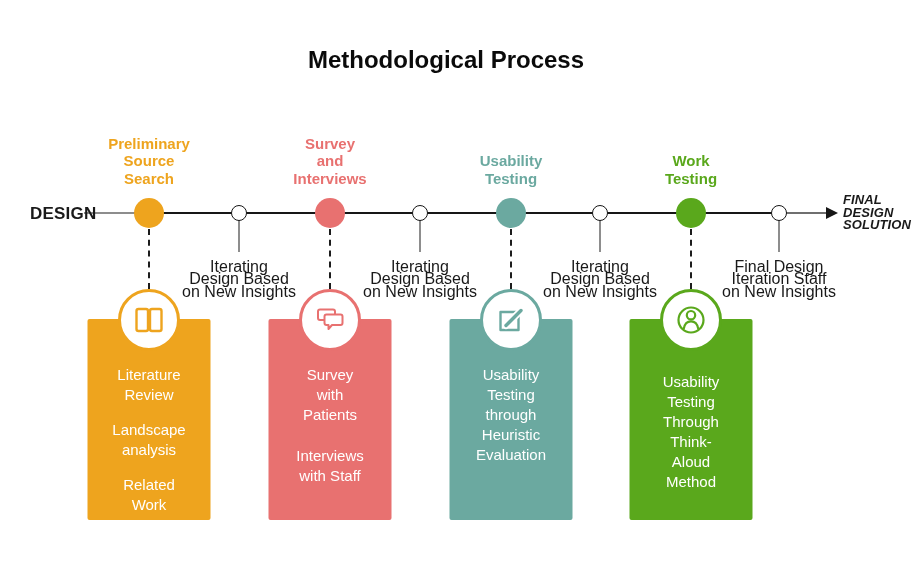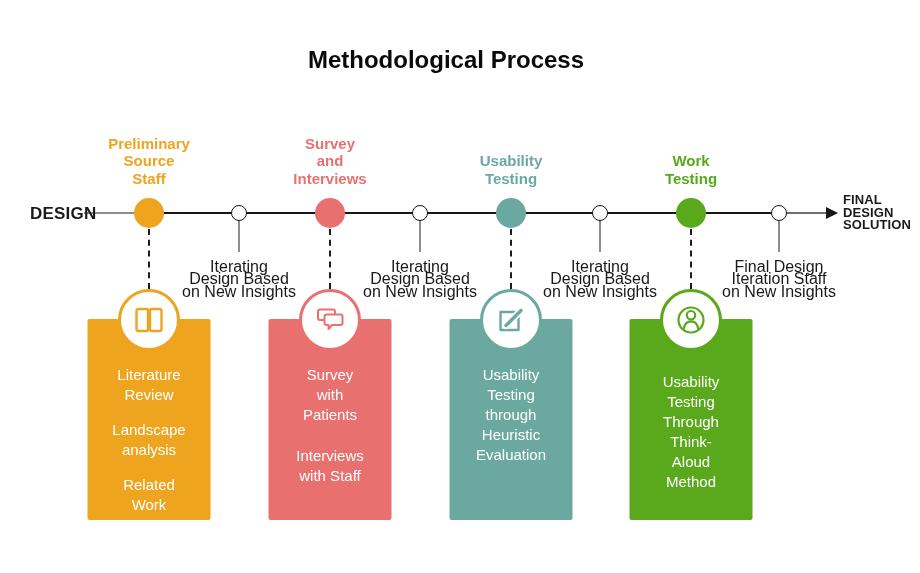--- a/index.html
+++ b/index.html
@@ -16,21 +16,21 @@
   .tl-start-seg{position:absolute;left:68px;top:212px;width:52px;height:2px;background:#8d8d8d;}
   .tl-arrow-seg{position:absolute;left:770px;top:212px;width:42px;height:2px;background:#6f6f6f;}
   .tl-arrowhead{
     position:absolute;left:810px;top:206.5px;width:0;height:0;
     border-top:6.5px solid transparent;border-bottom:6.5px solid transparent;
     border-left:12px solid #161616;
   }
   .start-label{position:absolute;left:14px;top:204px;font-size:17px;font-weight:bold;letter-spacing:.2px;}
   .end-label{
     position:absolute;left:827px;top:194px;font-size:13px;line-height:12.6px;
-    font-weight:bold;white-space:pre-line;letter-spacing:.1px;
+    font-weight:bold;white-space:pre-line;letter-spacing:.1px;font-style:italic;
   }
   
   .stage{position:absolute;top:0;width:0;height:573px;}
   .stage > *{position:absolute;left:0;transform:translateX(-50%);}
   .stage-heading{
     bottom:386px;width:150px;text-align:center;font-size:15px;line-height:17.5px;
     font-weight:bold;white-space:pre-line;
   }
   .stage-dot{top:198px;width:30px;height:30px;border-radius:50%;z-index:1;}
   .stage-dash{top:229px;height:60px;width:0;border-left:2px dashed #1c1c1c;}
@@ -72,21 +72,21 @@
   <div class="tl-arrow-seg"></div>
   <div class="tl-arrowhead"></div>
   <div class="start-label">DESIGN</div>
   <div class="end-label">FINAL
 DESIGN
 SOLUTION</div>
 
   <div class="stage" style="left:133px">
     <div class="stage-heading" style="color: rgb(238, 164, 30);">Preliminary
 Source
-Staff</div>
+Search</div>
     <div class="stage-dot" style="background: rgb(238, 164, 30);"></div>
     <div class="stage-dash"></div>
     <div class="icon-circle" style="border-color: rgb(238, 164, 30); color: rgb(238, 164, 30);">
       <svg width="40" height="40" viewBox="0 0 40 40" fill="none" stroke="currentColor" stroke-width="2.4" stroke-linejoin="round">
         <rect x="7.5" y="9" width="11.5" height="22" rx="2"></rect>
         <rect x="21" y="9" width="11.5" height="22" rx="2"></rect>
       </svg>
     </div>
     <div class="card" style="background: rgb(238, 164, 30);">
       <p class="card-line">Literature

